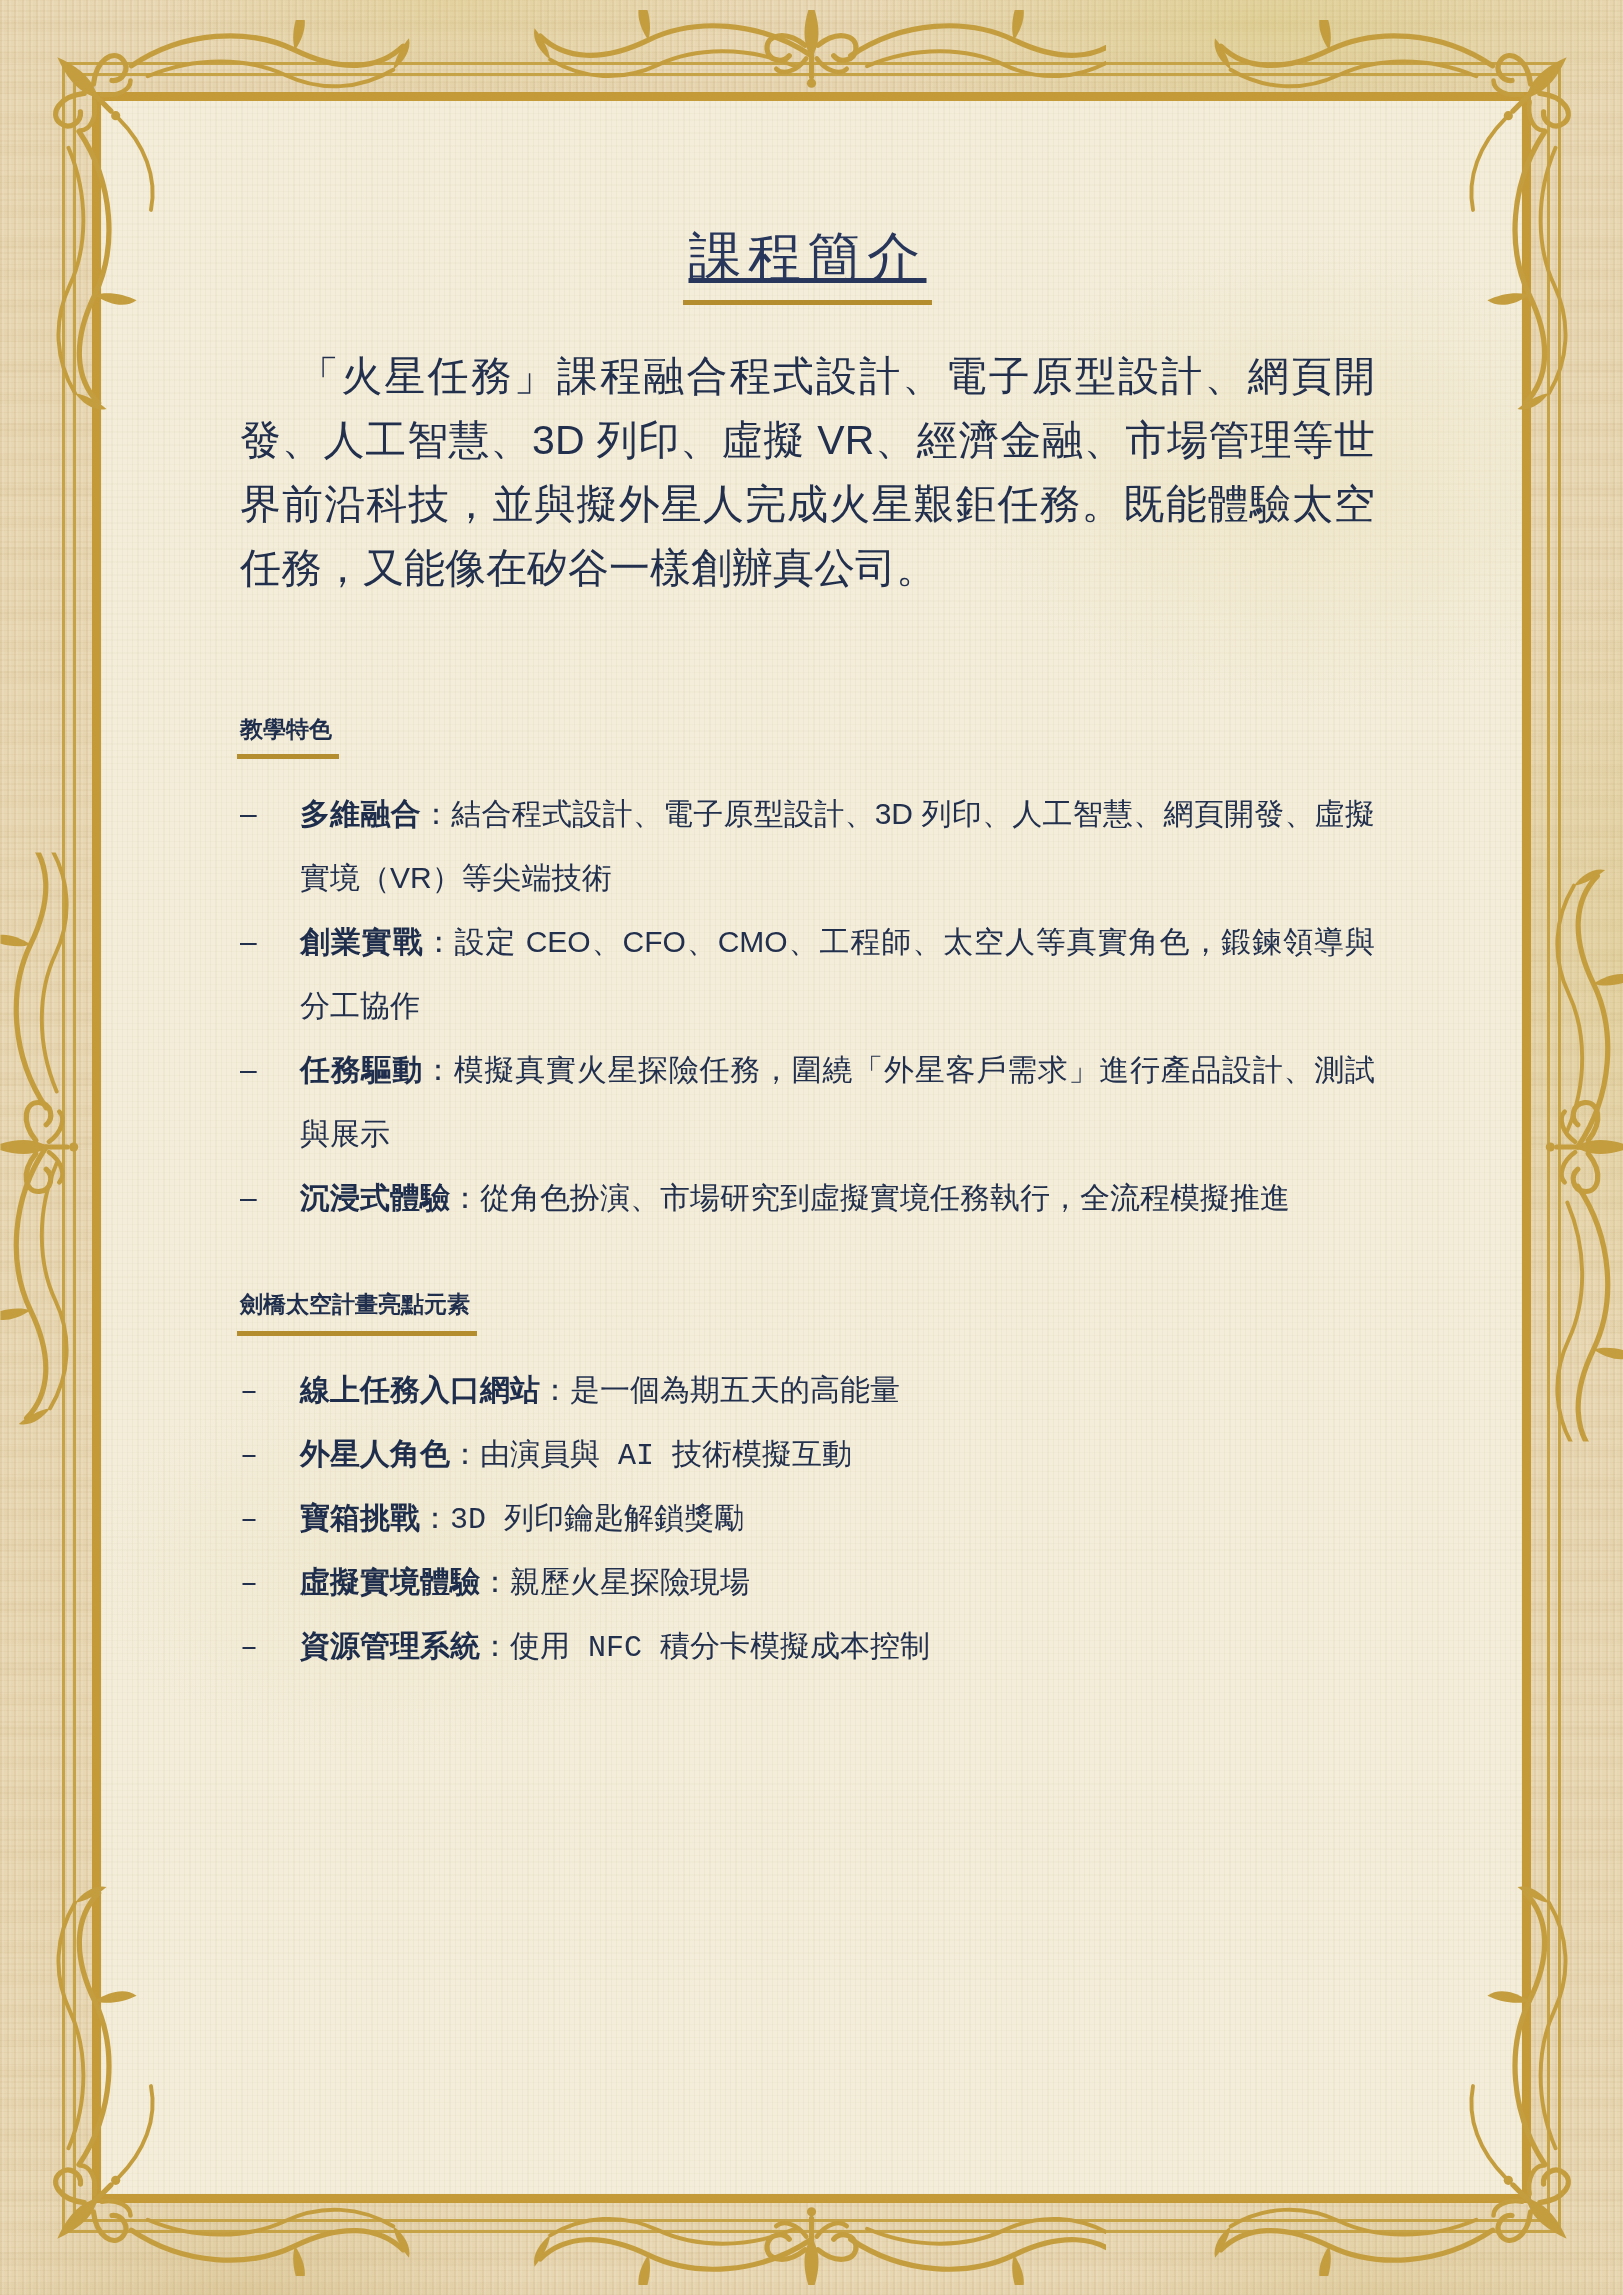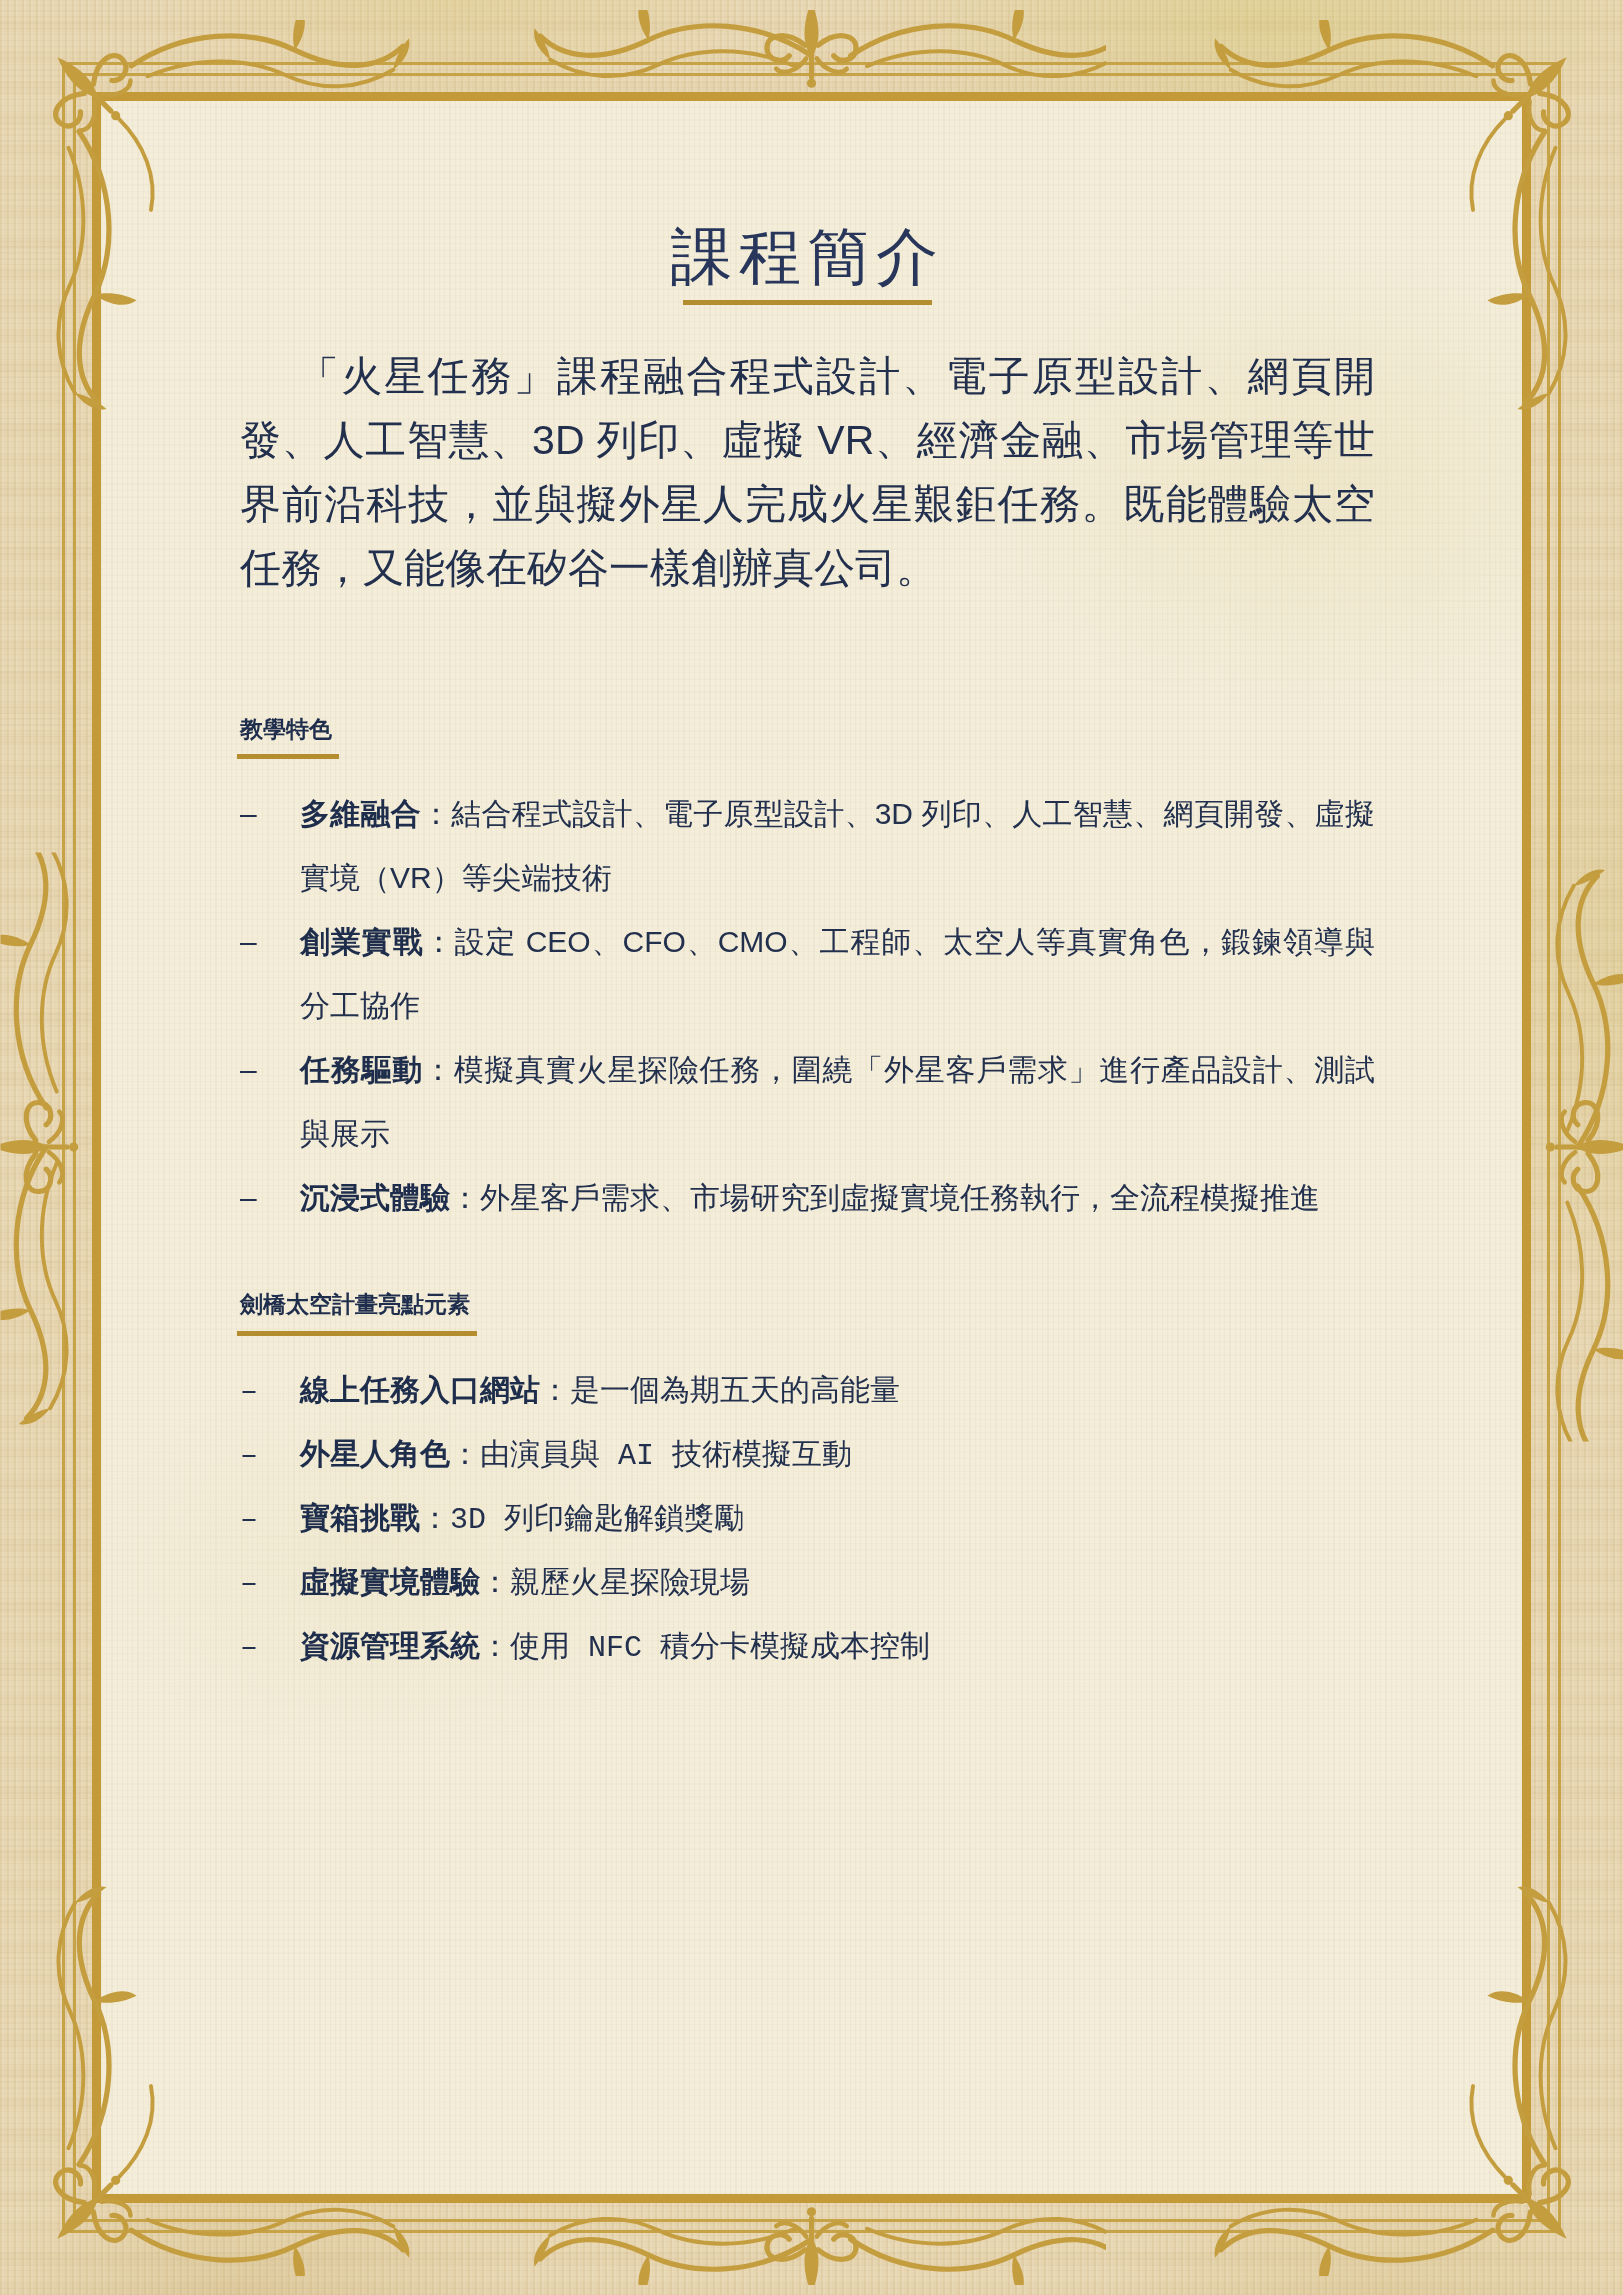--- a/index.html
+++ b/index.html
@@ -30,21 +30,21 @@
       repeating-linear-gradient(0deg, rgba(190,170,120,.05) 0 1.3px, transparent 1.3px 6.5px);
   }
   .flourish{position:absolute;pointer-events:none;}
   .content{
     position:absolute;left:101px;top:101px;right:101px;bottom:101px;
     padding:120px 147px 0 139px;box-sizing:border-box;
     color:#22304e;
   }
   .title{
     margin:0;text-align:center;font-weight:400;
-    font-size:62px;line-height:72px;letter-spacing:6.5px;color:#27365a;
+    font-size:53px;line-height:72px;letter-spacing:6.5px;color:#27365a;text-decoration:underline;
   }
   .title-underline{width:249px;height:5.9px;background:#b38d2e;margin:6.5px auto 0;}
   p.intro{
     margin:0;font-size:41px;line-height:64px;text-align:justify;
     text-indent:58px;
   }
   p.intro.p1{margin-top:39px;}
   p.intro.p2{margin-top:17.7px;}
   .section-heading{
     font-size:23px;line-height:41px;font-weight:700;color:#1f2e4c;
@@ -146,21 +146,21 @@
       <li>
         <span class="marker">–</span><span class="term">多維融合</span><span>：</span><span>結合程式設計、電子原型設計、3D 列印、人工智慧、網頁開發、虛擬實境（VR）等尖端技術</span>
       </li>
       <li>
         <span class="marker">–</span><span class="term">創業實戰</span><span>：</span><span>設定 CEO、CFO、CMO、工程師、太空人等真實角色，鍛鍊領導與分工協作</span>
       </li>
       <li>
         <span class="marker">–</span><span class="term">任務驅動</span><span>：</span><span>模擬真實火星探險任務，圍繞「外星客戶需求」進行產品設計、測試與展示</span>
       </li>
       <li>
-        <span class="marker">–</span><span class="term">沉浸式體驗</span><span>：</span><span>外星客戶需求、市場研究到虛擬實境任務執行，全流程模擬推進</span>
+        <span class="marker">–</span><span class="term">沉浸式體驗</span><span>：</span><span>從角色扮演、市場研究到虛擬實境任務執行，全流程模擬推進</span>
       </li>
     </ul>
   </div>
 
   <div class="sec2">
     <span class="section-heading">劍橋太空計畫亮點元素</span>
     <ul class="bullets list2">
       <li>
         <span class="marker">–</span><span class="term">線上任務入口網站</span><span>：</span><span>是一個為期五天的高能量</span>
       </li>

